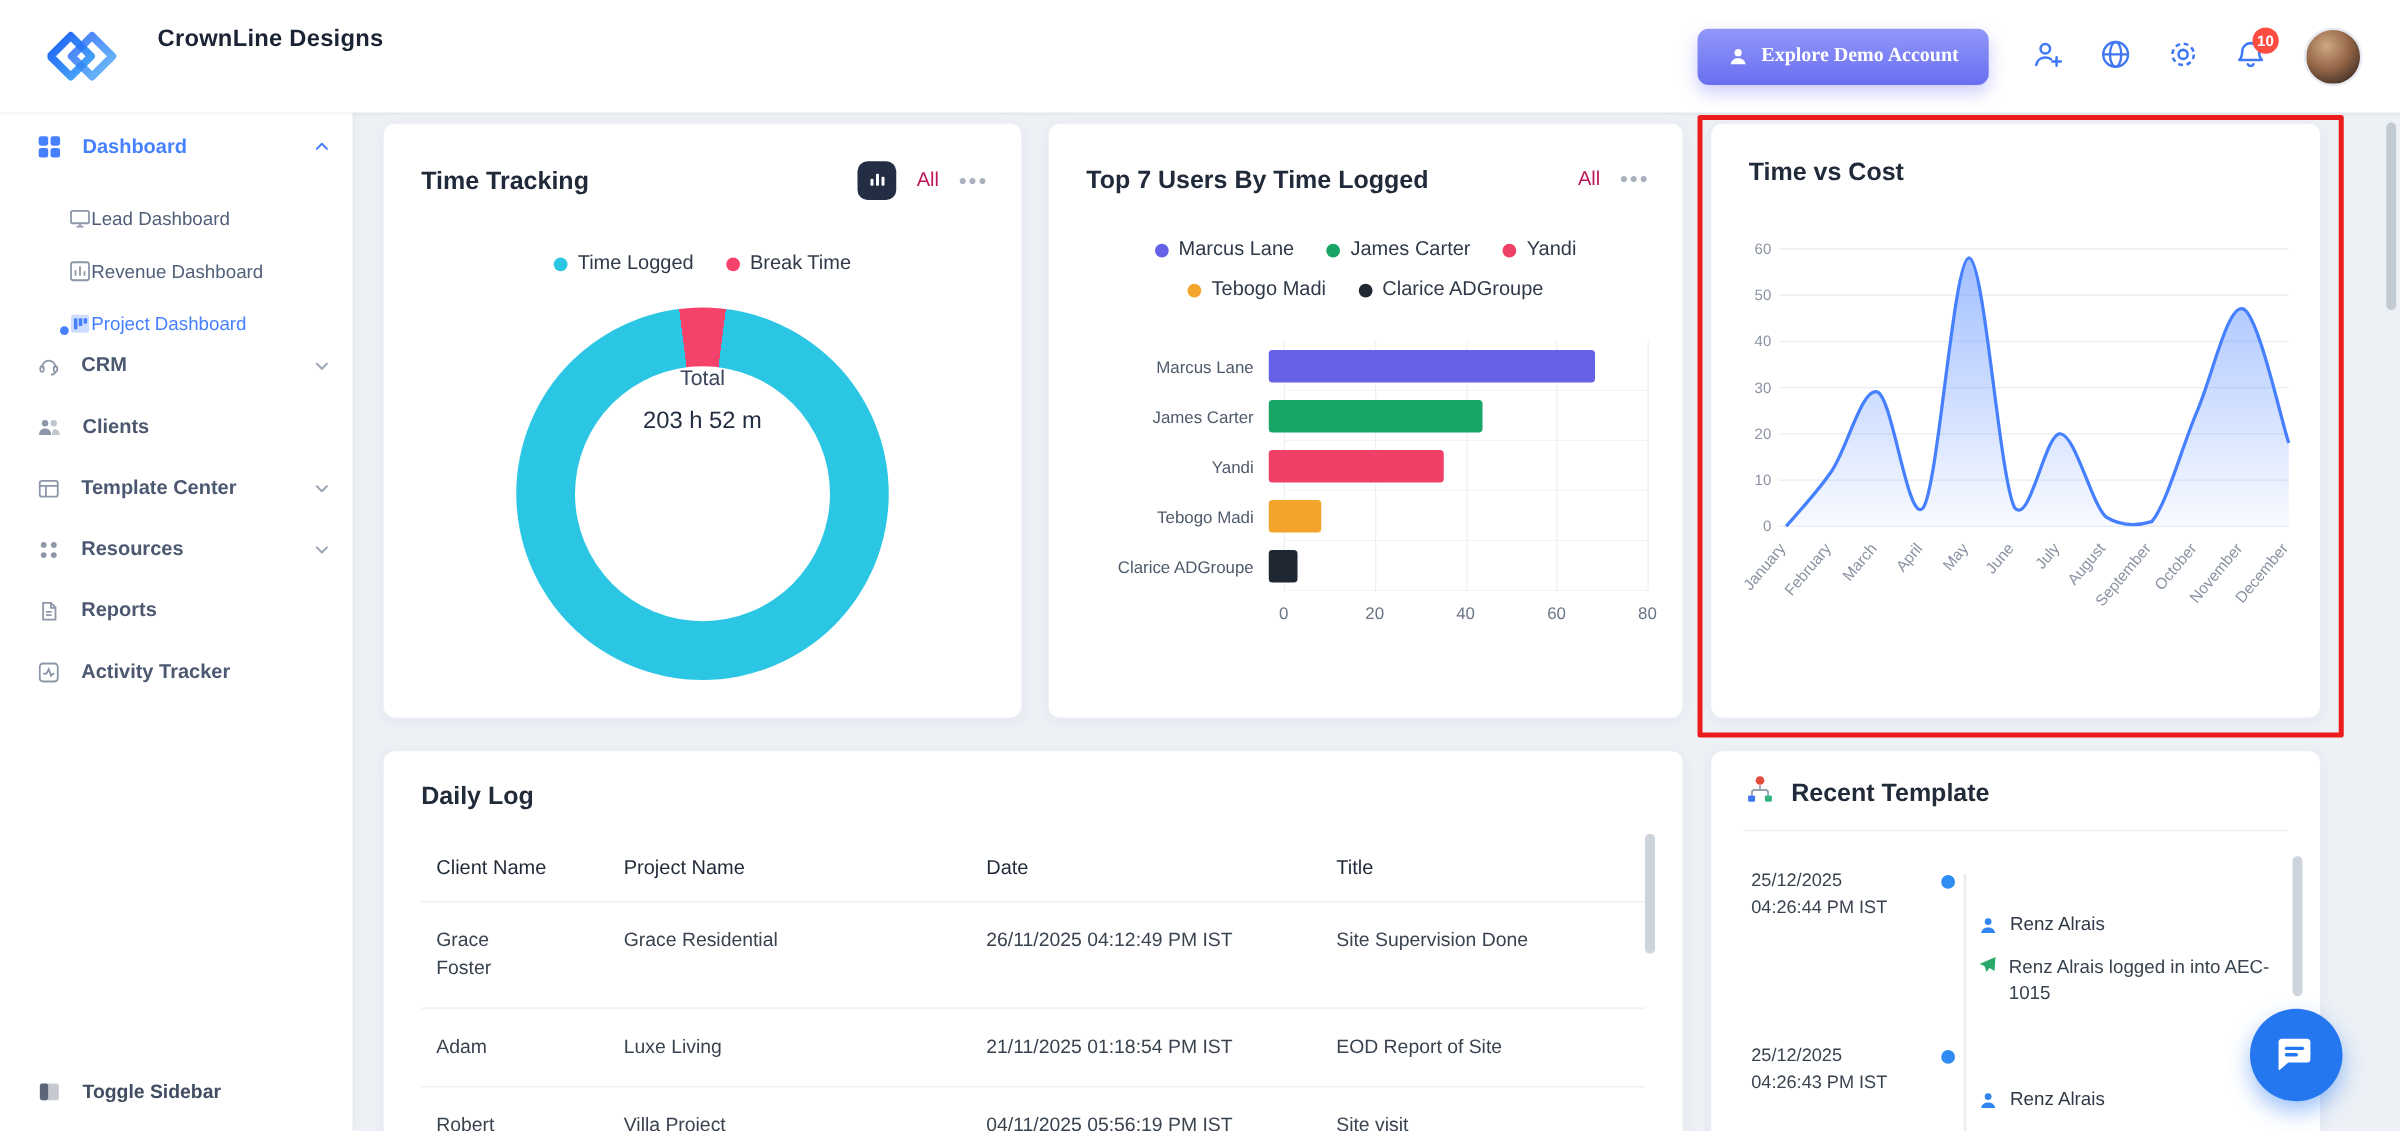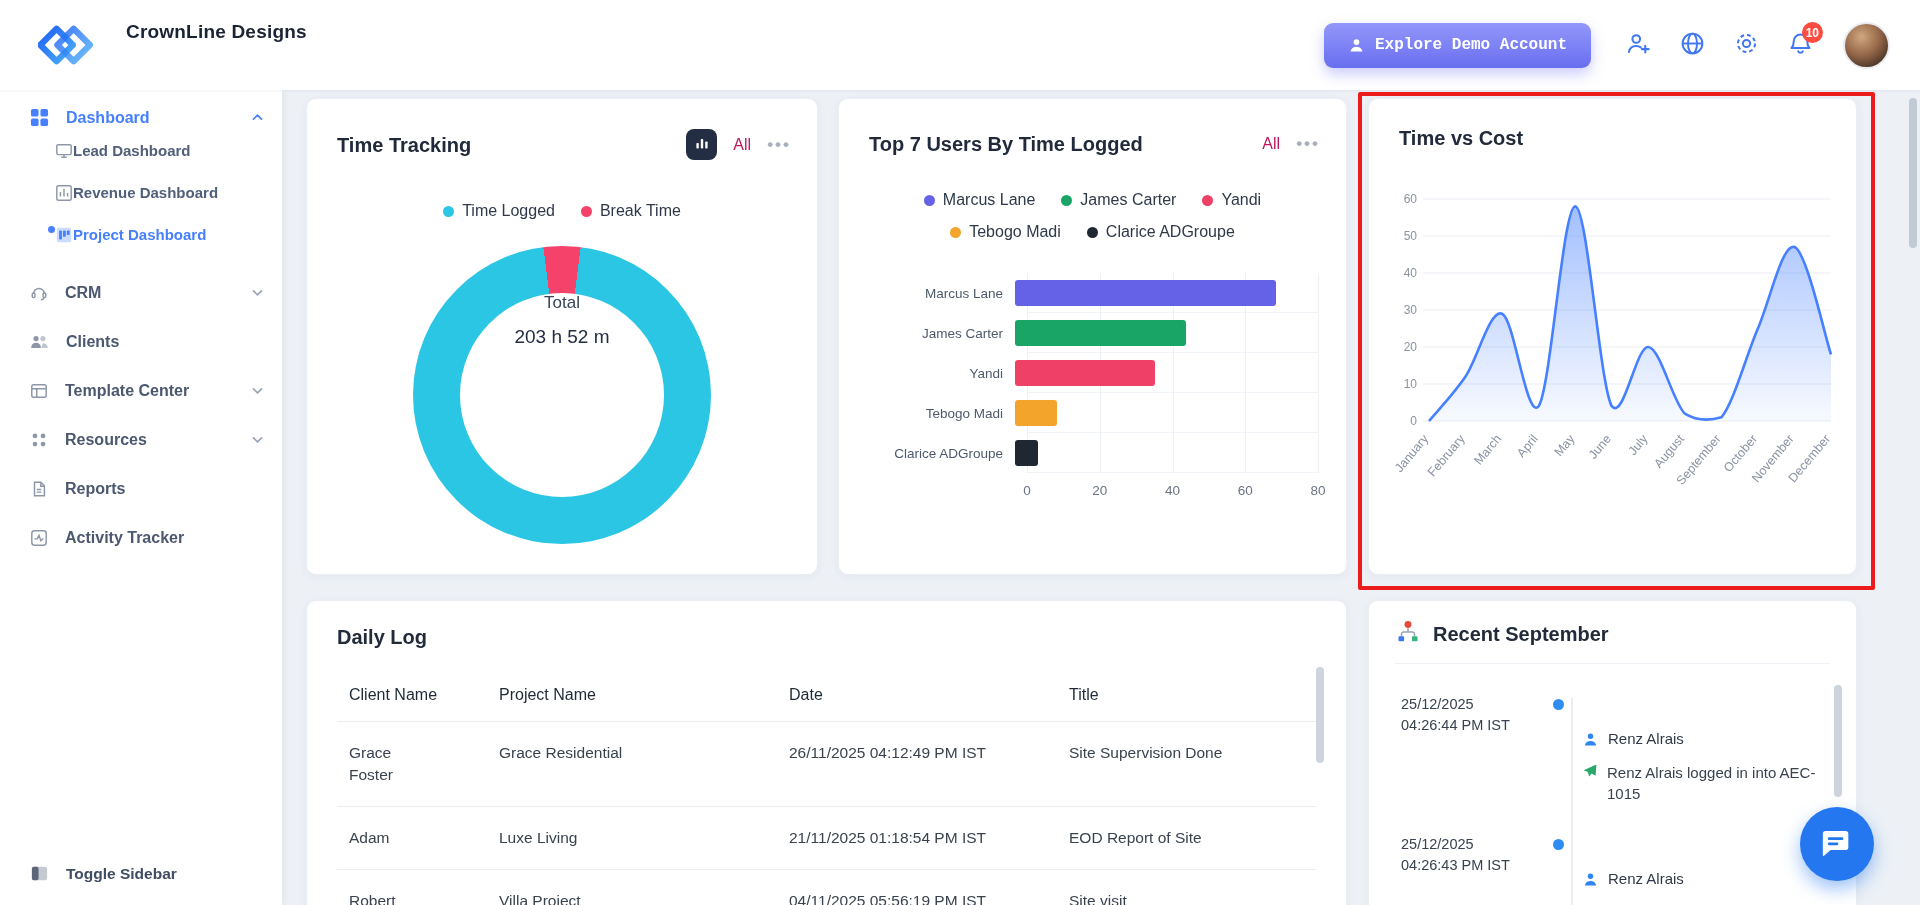--- a/index.html
+++ b/index.html
@@ -4,35 +4,35 @@
 <style>
   *{box-sizing:border-box;margin:0;padding:0}
   html,body{width:1920px;height:905px;overflow:hidden}
   body{font-family:"Liberation Sans",sans-serif;background:#edf1f6;position:relative;color:#222b3a}
 
   
   .header{position:absolute;top:0;left:0;width:1920px;height:90px;background:#fff;display:flex;align-items:center;padding:0 30px 0 38px;z-index:20;box-shadow:0 1px 3px rgba(16,24,40,.06)}
   .brand{display:flex;align-items:flex-start;gap:26px}
   .brand-name{font-size:19px;font-weight:700;color:#1b2434;letter-spacing:.2px}
   .header-right{margin-left:auto;display:flex;align-items:center;gap:8px}
-  .explore-btn{display:flex;align-items:center;gap:10px;height:45px;padding:0 24px;border:none;border-radius:9px;background:linear-gradient(180deg,#9297fa,#696ef0);color:#fff;font-size:16px;font-weight:700;font-family:Liberation Mono, monospace;cursor:pointer;box-shadow:0 6px 14px rgba(105,110,240,.35);margin-right:16px}
+  .explore-btn{display:flex;align-items:center;gap:10px;height:45px;padding:0 24px;border:none;border-radius:9px;background:linear-gradient(180deg,#9297fa,#696ef0);color:#fff;font-size:16px;font-weight:700;font-family:Liberation Serif, serif;cursor:pointer;box-shadow:0 6px 14px rgba(105,110,240,.35);margin-right:16px}
   .icon-btn{width:46px;height:46px;border:none;background:transparent;display:flex;align-items:center;justify-content:center;position:relative;cursor:pointer}
   .badge{position:absolute;top:0;right:0;min-width:21px;height:21px;border-radius:11px;background:#ff4c41;color:#fff;font-size:12px;font-weight:700;display:flex;align-items:center;justify-content:center;padding:0 4px}
   .avatar{width:47px;height:47px;border-radius:50%;margin-left:12px;background:radial-gradient(circle at 38% 30%,#cfa87f 0%,#96684a 45%,#4a3527 80%,#241d18 100%);border:2px solid #e8ecf2;cursor:pointer}
 
   
   .sidebar{position:absolute;top:90px;left:0;width:282px;height:815px;background:#fff;z-index:15;box-shadow:2px 0 6px rgba(16,24,40,.05);padding-top:3px}
   .side-item{display:flex;align-items:center;gap:17px;height:49px;padding:0 18px 0 30px;font-size:16px;font-weight:600;color:#4c5870;cursor:pointer}
   .side-item .chev{margin-left:auto;color:#9aa4b4;display:flex}
   .side-item.active{color:#4680ff}
   .side-item.active .chev{color:#4680ff}
   .chev.up svg{transform:rotate(180deg)}
   .s-icon{display:flex;color:#8d97a8;flex:none}
   .side-item.active>.s-icon{color:#4680ff}
-  .sub-item{display:flex;align-items:flex-start;height:42px;padding:0 16px 0 48px;font-size:15px;color:#51607a;font-weight:700;cursor:pointer}
+  .sub-item{display:flex;align-items:flex-end;height:42px;padding:0 16px 0 48px;font-size:15px;color:#51607a;font-weight:400;cursor:pointer}
   .sub-item .bullet{width:7px;height:7px;border-radius:50%;flex:none;background:transparent}
   .sub-item.active{color:#4680ff}
   .sub-item.active .bullet{background:#4680ff}
   .sub-item.active .s-icon{color:#4680ff}
   .toggle-row{position:absolute;left:30px;bottom:22px;display:flex;align-items:center;gap:17px;font-size:15.5px;font-weight:600;color:#404c60;cursor:pointer}
   .toggle-row .s-icon{color:#5b6678}
 
   
   .card{position:absolute;background:#fff;border:1px solid #ebeef3;border-radius:10px;box-shadow:0 2px 10px rgba(34,52,96,.05)}
   #card-time-tracking{left:306px;top:98px;width:512px;height:477px}
@@ -504,21 +504,21 @@
 <section class="card" id="card-recent">
   <div class="ra-head">
     <span>
       <svg viewBox="0 0 24 24" width="26" height="26">
           <circle cx="12" cy="5" r="3.2" fill="#e64a3c"></circle>
           <path d="M12 8.5v3.5M6 16v-2a2 2 0 0 1 2-2h8a2 2 0 0 1 2 2v2" stroke="#9aa4b1" stroke-width="1.4" fill="none"></path>
           <rect x="3.2" y="16" width="5.2" height="4.6" rx="1" fill="#3f77f2"></rect>
           <rect x="15.6" y="16" width="5.2" height="4.6" rx="1" fill="#36b27e"></rect>
         </svg>
     </span>
-    <span class="ra-title">Recent September</span>
+    <span class="ra-title">Recent Template</span>
   </div>
   <div class="activity-list" id="activity-list">
     <div class="activity-vline"></div>
   <div class="entry">
       <div class="stamp">25/12/2025<br>04:26:44 PM IST</div>
       <span class="tdot"></span>
       <div class="content">
         <div class="user-row">
           <span class="a-icon">
               <svg viewBox="0 0 20 20" width="17" height="17" fill="#2f85f1">

